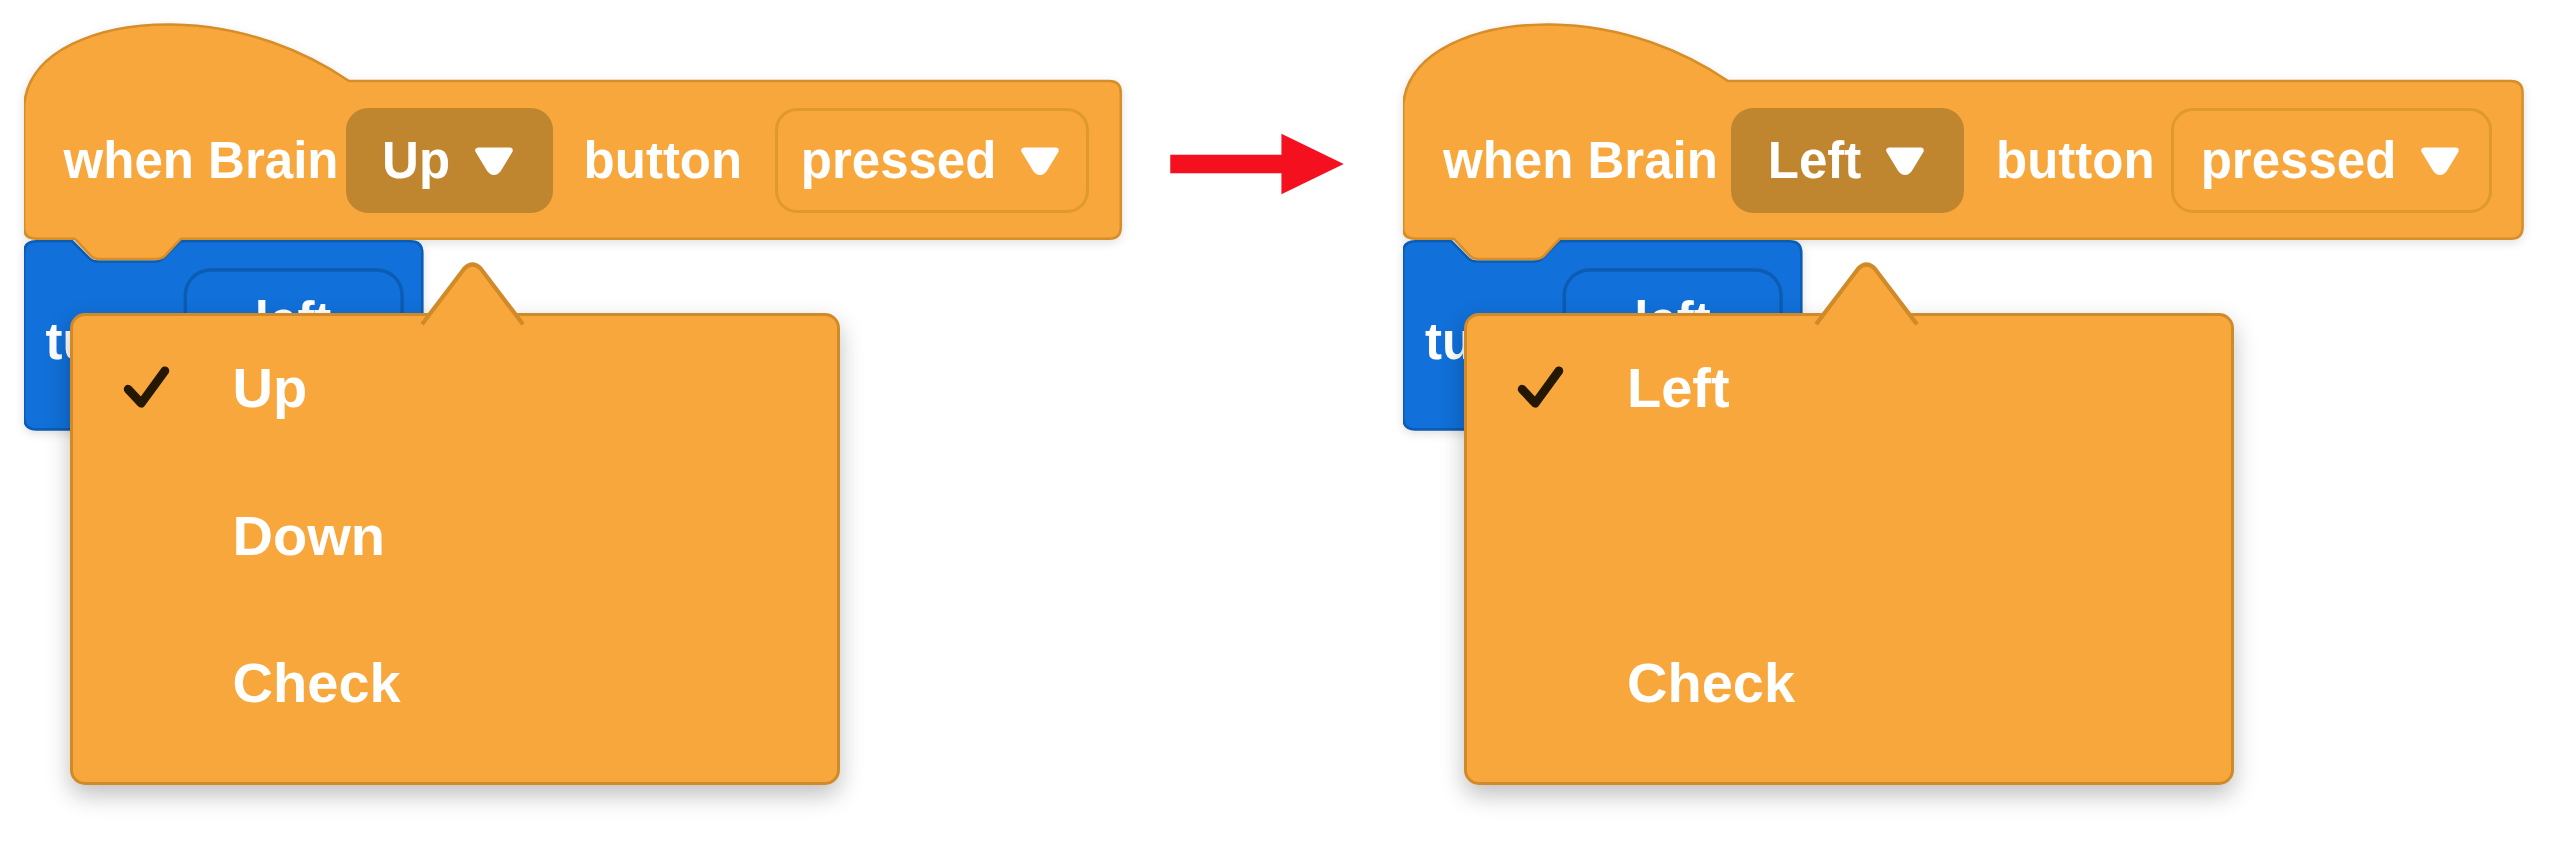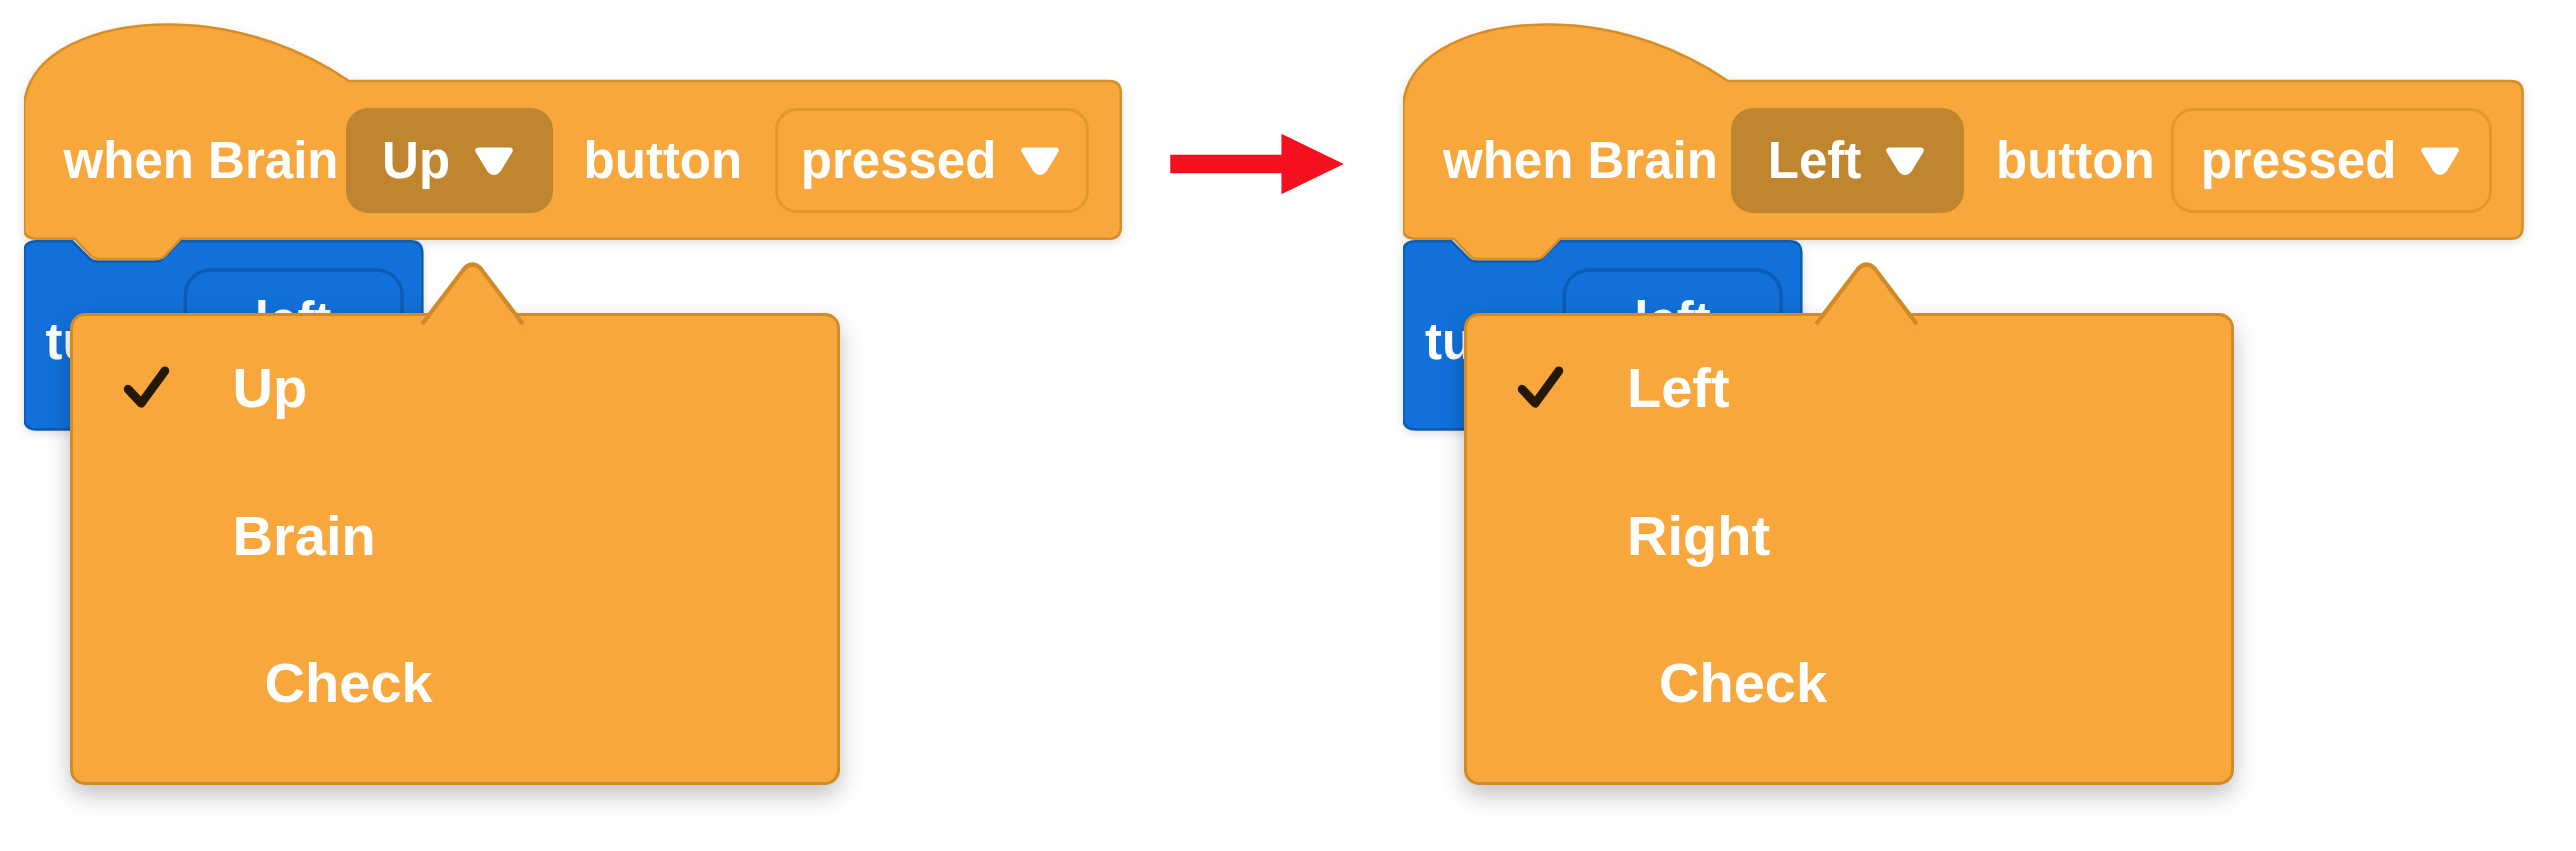--- a/index.html
+++ b/index.html
@@ -43,21 +43,21 @@
     background:var(--menu-fill);border:3.4px solid var(--menu-border);
     border-radius:15px;box-sizing:border-box;
     box-shadow:0 10px 23.6px rgba(0,0,0,0.25);}
   .panel--after .menu{left:61px;}
   .menu-caret{position:absolute;left:342px;top:-59px;width:115px;height:79px;}
   .menu-item{position:absolute;left:0;width:100%;height:79px;
     display:flex;align-items:center;padding-left:49px;box-sizing:border-box;
     cursor:pointer;}
   .menu-item.mi0{top:32px;}
   .menu-item.mi1{top:180px;}
-  .menu-item.mi2{top:327px;margin-left:32px;}
+  .menu-item.mi2{top:327px;}
   .check{width:111px;display:flex;align-items:center;}
   .menu-item .check svg{visibility:hidden;}
   .menu-item.checked .check svg{visibility:visible;}
   .mi-label{color:var(--text-color);font-size:56px;font-weight:700;}
 
   .arrow{position:absolute;left:1170px;top:132px;width:174px;height:64px;z-index:4;}
 </style>
 </head>
 <body>
 
@@ -100,21 +100,21 @@
           </svg>
       </span>
       <span class="mi-label">Up</span>
     </div>
     <div class="menu-item mi1">
       <span class="check">
         <svg width="49" height="49" viewBox="0 0 56 56">
             <path d="M7,30 L22,46 L49,9" fill="none" style="stroke:var(--check-color);" stroke-width="10" stroke-linecap="round" stroke-linejoin="round"></path>
           </svg>
       </span>
-      <span class="mi-label">Brain</span>
+      <span class="mi-label">Down</span>
     </div>
     <div class="menu-item mi2">
       <span class="check">
         <svg width="49" height="49" viewBox="0 0 56 56">
             <path d="M7,30 L22,46 L49,9" fill="none" style="stroke:var(--check-color);" stroke-width="10" stroke-linecap="round" stroke-linejoin="round"></path>
           </svg>
       </span>
       <span class="mi-label">Check</span>
     </div>
   </div>
@@ -156,28 +156,20 @@
       <path d="M 8,80 L 58,14 Q 68,4 78,14 L 128,80" style="fill:none;stroke:var(--menu-border);stroke-width:5;"></path>
     </svg>
     <div class="menu-item mi0 checked">
       <span class="check">
         <svg width="49" height="49" viewBox="0 0 56 56">
             <path d="M7,30 L22,46 L49,9" fill="none" style="stroke:var(--check-color);" stroke-width="10" stroke-linecap="round" stroke-linejoin="round"></path>
           </svg>
       </span>
       <span class="mi-label">Left</span>
     </div>
-    <div class="menu-item mi1">
-      <span class="check">
-        <svg width="49" height="49" viewBox="0 0 56 56">
-            <path d="M7,30 L22,46 L49,9" fill="none" style="stroke:var(--check-color);" stroke-width="10" stroke-linecap="round" stroke-linejoin="round"></path>
-          </svg>
-      </span>
-      <span class="mi-label">Right</span>
-    </div>
     <div class="menu-item mi2">
       <span class="check">
         <svg width="49" height="49" viewBox="0 0 56 56">
             <path d="M7,30 L22,46 L49,9" fill="none" style="stroke:var(--check-color);" stroke-width="10" stroke-linecap="round" stroke-linejoin="round"></path>
           </svg>
       </span>
       <span class="mi-label">Check</span>
     </div>
   </div>
 </div>

